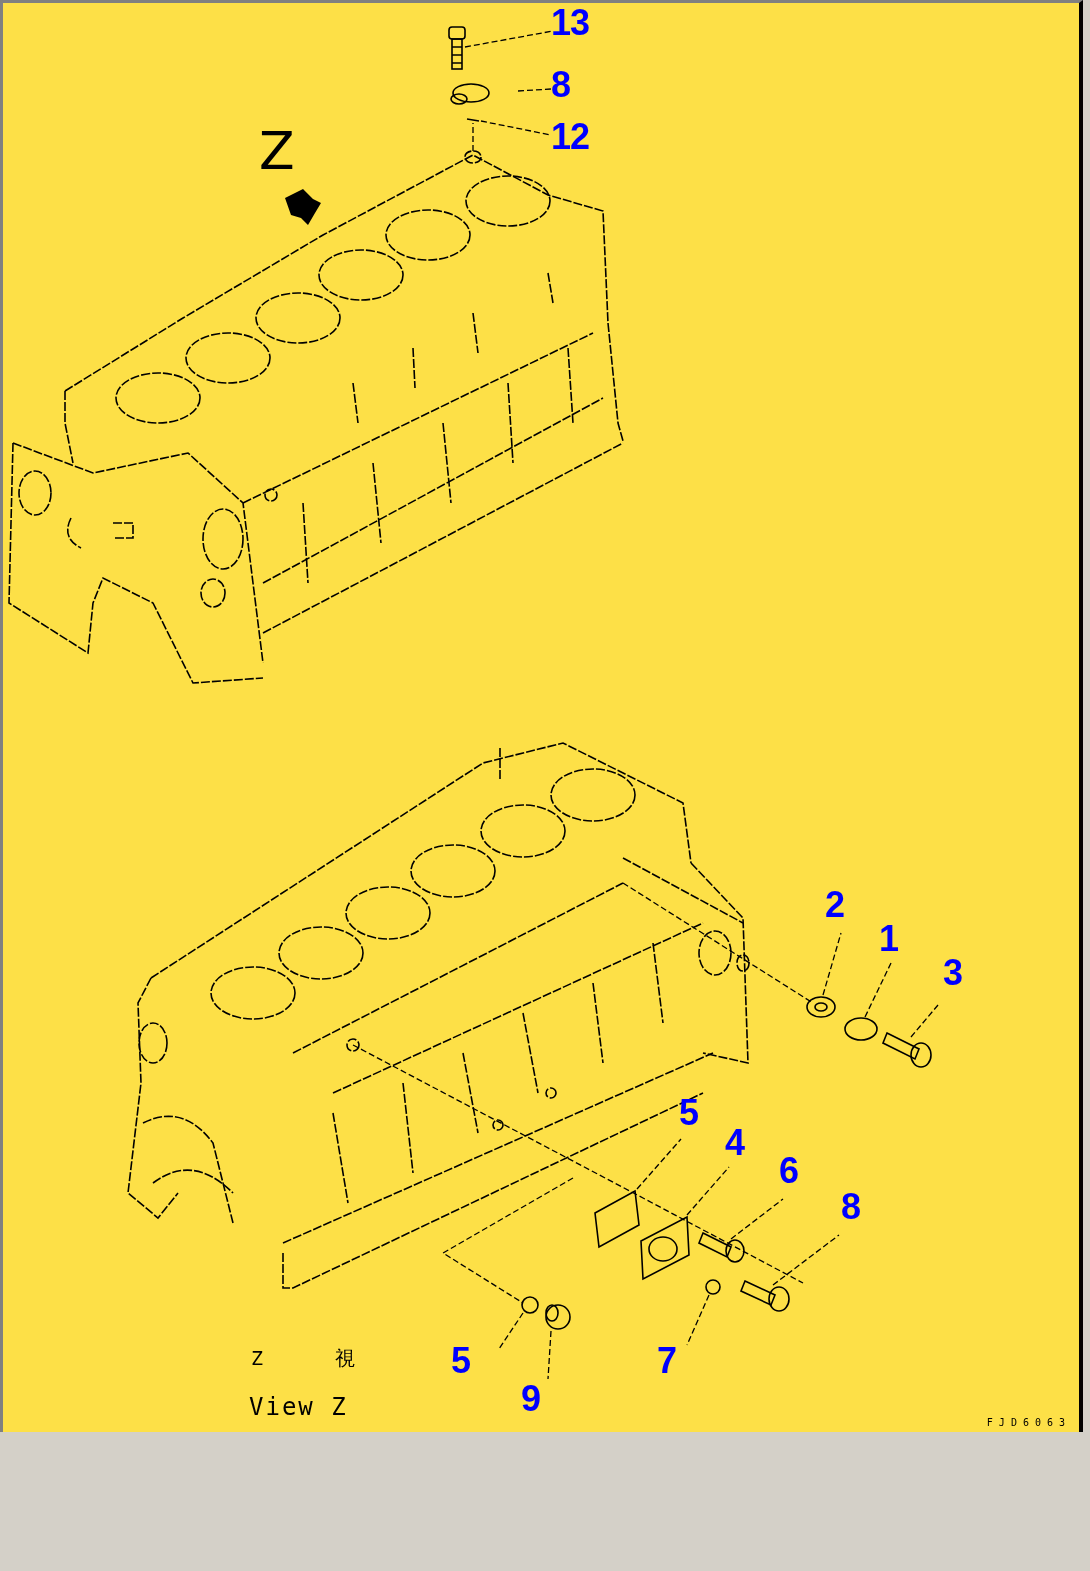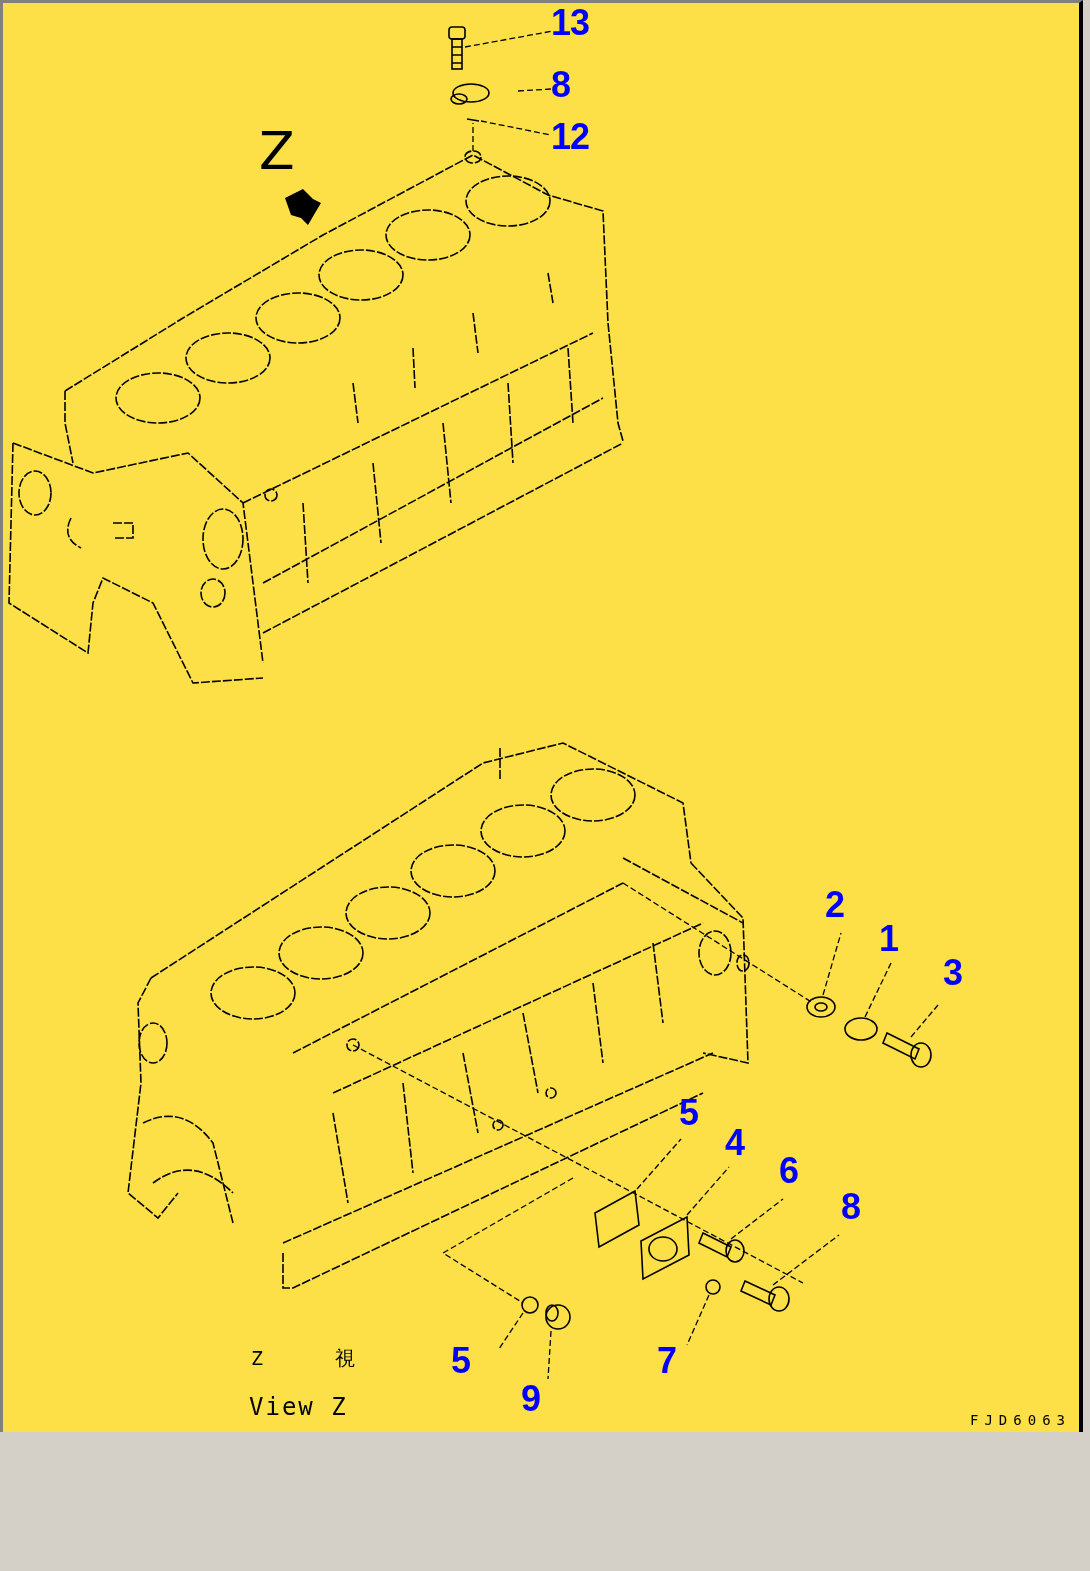--- a/index.html
+++ b/index.html
@@ -13,21 +13,21 @@
   }
   svg#drawing { position: absolute; left: 0; top: 0; }
   .lbl {
     position: absolute; font-family: "Liberation Sans", sans-serif; font-weight: bold;
     font-size: 36px; color: #0000ff; line-height: 1; letter-spacing: -1px;
   }
   .mono { position: absolute; font-family: "DejaVu Sans Mono", monospace; color: #000; }
   #view-kanji { left: 248px; top: 1342px; font-size: 20px; letter-spacing: 30px; }
   #view-text { left: 246px; top: 1390px; font-size: 24px; letter-spacing: 2px; }
   #z-letter { left: 256px; top: 118px; font-size: 52px; font-family: "DejaVu Sans", sans-serif; font-weight: normal; }
-  #drawing-code { right: 8px; bottom: 4px; font-size: 14px; letter-spacing: 6px; }
+  #drawing-code { right: 8px; bottom: 4px; font-size: 10px; letter-spacing: 6px; }
   .ln { fill: none; stroke: #000; stroke-width: 1.6; stroke-dasharray: 9 2; }
   .lead { fill: none; stroke: #000; stroke-width: 1.3; stroke-dasharray: 6 3; }
   .solid { fill: none; stroke: #000; stroke-width: 1.6; }
 </style>
 </head>
 <body>
 
 <div id="canvas">
   <svg id="drawing" width="1083" height="1564" viewBox="0 0 1083 1564">
 

